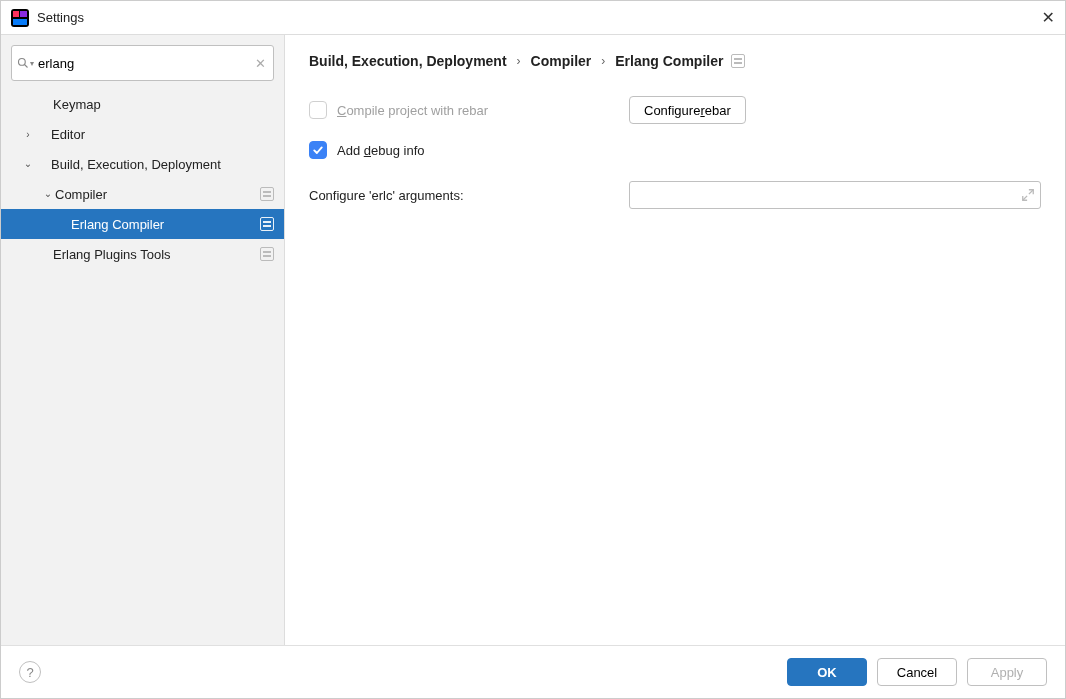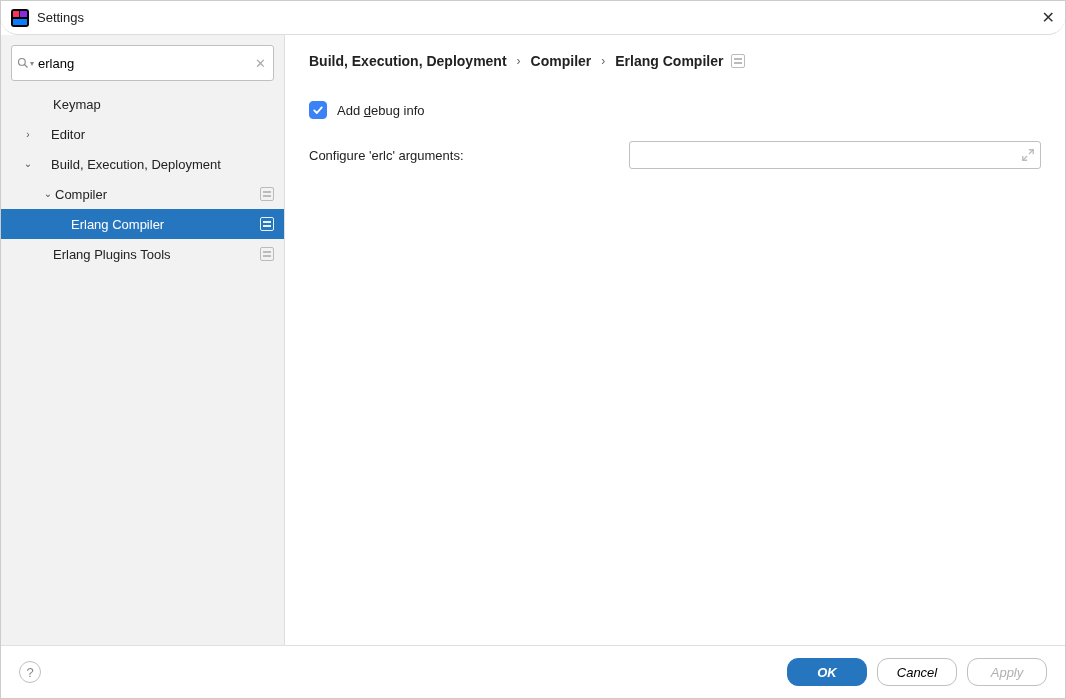--- a/index.html
+++ b/index.html
@@ -1,17 +1,17 @@
 <!DOCTYPE html>
 <html><head>
 <meta charset="utf-8">
 <style>
   * { box-sizing: border-box; margin: 0; padding: 0; font-family: -apple-system, BlinkMacSystemFont, "Segoe UI", Arial, sans-serif; }
   body { background: #fff; width: 1066px; height: 699px; overflow: hidden; border: 1px solid #ccc; display: flex; flex-direction: column; }
-  .titlebar { height: 34px; display: flex; align-items: center; padding: 0 10px; border-bottom: 1px solid #ddd; border-radius: 17px; }
+  .titlebar { height: 34px; display: flex; align-items: center; padding: 0 10px; border-bottom: 1px solid #ddd; }
   .titlebar .app-icon { width: 18px; height: 18px; margin-right: 8px; position: relative; }
   .titlebar .app-icon svg { width: 18px; height: 18px; }
   .titlebar .title { font-size: 13px; color: #222; flex: 1; }
   .titlebar .close-x { width: 28px; text-align: right; font-size: 16px; color: #333; cursor: pointer; }
   .content { flex: 1; display: flex; min-height: 0; }
   .sidebar { width: 284px; background: #f2f2f2; border-right: 1px solid #ddd; display: flex; flex-direction: column; }
   .search-box { margin: 10px 10px 8px 10px; position: relative; }
   .search-box input { width: 100%; height: 36px; border: 1px solid #c0c0c0; border-radius: 3px; padding: 0 26px 0 26px; font-size: 13px; background: #fff; outline: none; }
   .search-box .mag { position: absolute; left: 6px; top: 50%; transform: translateY(-50%); color: #888; display: flex; align-items: center; }
   .search-box .mag svg { width: 12px; height: 12px; }
@@ -52,21 +52,21 @@
   .btn { height: 28px; padding: 0 14px; border: 1px solid #c0c0c0; border-radius: 4px; background: #fff; font-size: 13px; cursor: pointer; display: inline-flex; align-items: center; }
   .btn .mn { text-decoration: underline; }
   .args-row { display: flex; align-items: center; margin-top: 6px; }
   .args-row .args-label { width: 320px; font-size: 13px; color: #222; }
   .args-input-wrap { flex: 1; position: relative; }
   .args-input { width: 100%; height: 28px; border: 1px solid #c0c0c0; border-radius: 3px; padding: 0 26px 0 8px; font-size: 13px; outline: none; }
   .expand-icon { position: absolute; right: 6px; top: 50%; transform: translateY(-50%); width: 14px; height: 14px; color: #bbb; }
   .footer { height: 53px; border-top: 1px solid #e0e0e0; display: flex; align-items: center; padding: 0 18px; }
   .help-icon { width: 22px; height: 22px; border: 1px solid #c0c0c0; border-radius: 50%; display: flex; align-items: center; justify-content: center; color: #888; font-size: 13px; cursor: pointer; }
   .footer .spacer { flex: 1; }
-  .footer .fbtn { height: 28px; min-width: 80px; padding: 0 18px; border-radius: 11px; border: 1px solid #c0c0c0; background: #fff; font-size: 13px; margin-left: 10px; cursor: pointer; font-style: italic; }
+  .footer .fbtn { height: 28px; min-width: 80px; padding: 0 18px; border-radius: 4px; border: 1px solid #c0c0c0; background: #fff; font-size: 13px; margin-left: 10px; cursor: pointer; }
   .footer .fbtn.primary { background: #2675BF; border-color: #2675BF; color: #fff; font-weight: 600; }
   .footer .fbtn.disabled { color: #b0b0b0; cursor: default; }
 </style>
 </head>
 <body>
 
 <div class="titlebar">
   <span class="app-icon">
     <svg viewBox="0 0 18 18">
         <rect x="0" y="0" width="18" height="18" rx="3" fill="#000"></rect>
@@ -123,20 +123,31 @@
   <div class="main">
     <div class="breadcrumb">
       <span>Build, Execution, Deployment</span>
       <span class="sep">›</span>
       <span>Compiler</span>
       <span class="sep">›</span>
       <span>Erlang Compiler</span>
       <span class="intent-icon"></span>
     </div>
 
+    <div class="form-row">
+      <div class="left">
+        <span class="checkbox disabled"></span>
+        <span class="cb-label disabled"><span class="mn">C</span><span>ompile project with rebar</span></span>
+      </div>
+      <button class="btn">
+          <span>Configure </span>
+          <span class="mn">r</span>
+          <span>ebar</span>
+        </button>
+    </div>
 
     <div class="form-row">
       <div class="left">
         <span class="checkbox checked">
           <svg viewBox="0 0 16 16" fill="none" stroke-width="2.5" stroke-linecap="round" stroke-linejoin="round">
               <polyline points="3,8.5 6.5,12 13,4.5"></polyline>
             </svg>
         </span>
         <span class="cb-label"><span>Add </span><span class="mn">d</span><span>ebug info</span></span>
       </div>

